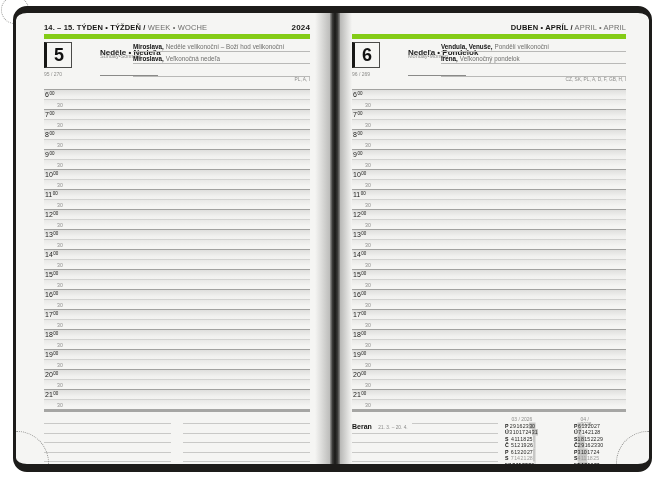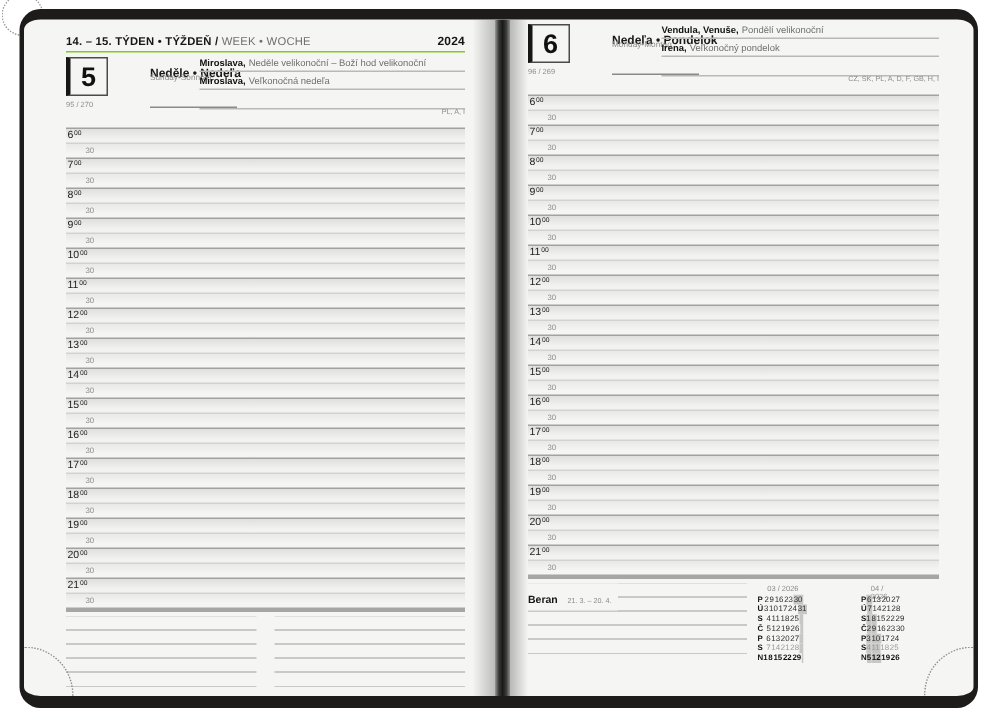--- a/index.html
+++ b/index.html
@@ -18,21 +18,21 @@
   .page{position:relative;box-sizing:border-box;height:100%;}
   .page-left{width:314px;padding:0 20px 0 28px;}
   .page-right{width:309px;padding:0 23px 0 12px;flex:1;}
   .page-left::after{content:"";position:absolute;right:0;top:0;bottom:0;width:15px;
       background:linear-gradient(90deg,rgba(40,40,38,0),rgba(40,40,38,0.28));pointer-events:none;}
   .page-right::before{content:"";position:absolute;left:0;top:0;bottom:0;width:12px;
       background:linear-gradient(90deg,rgba(40,40,38,0.30),rgba(40,40,38,0));pointer-events:none;}
   .gutter{width:10px;height:100%;
       background:linear-gradient(90deg,#9a9a98 0%,#3a3a38 25%,#191917 50%,#3a3a38 75%,#8a8a88 100%);}
   
-  .pg-header{height:13px;margin-top:6px;border-bottom:1px solid #84cc16;
+  .pg-header{height:13px;margin-top:6px;border-bottom:5px solid #84cc16;
       display:flex;align-items:flex-end;justify-content:space-between;
       font-size:7.5px;letter-spacing:.15px;padding-bottom:2px;white-space:nowrap;}
   .hdr-bold{font-weight:bold;color:#161614;}
   .hdr-light{color:#6e6e6c;}
   .year{font-weight:bold;font-size:8px;color:#161614;}
   .right-head{justify-content:flex-end;}
   
   .day-block{position:relative;height:50px;}
   .day-box{position:absolute;left:0;top:3px;width:24px;height:24px;
       border:1px solid #4a4a48;border-left:3.5px solid #161614;
@@ -223,20 +223,26 @@
       <div class="divider"></div>
       <div class="notes-left">
         <div class="notes-col"></div>
         <div class="notes-col"></div>
       </div>
     </div>
 
     <div class="gutter"></div>
 
     <div class="page page-right">
+      <div class="pg-header right-head">
+        <span>
+          <span class="hdr-bold">DUBEN • APRÍL /</span>
+          <span class="hdr-light">APRIL • APRIL</span>
+        </span>
+      </div>
 
       <div class="day-block">
         <div class="day-box">
           <span>6</span>
         </div>
         <div class="doy">96 / 269</div>
         <div class="dn">Nedeľa • Pondelok</div>
         <div class="dni">Monday•Montag</div>
         <div class="dn-line"></div>
         <div class="names">

